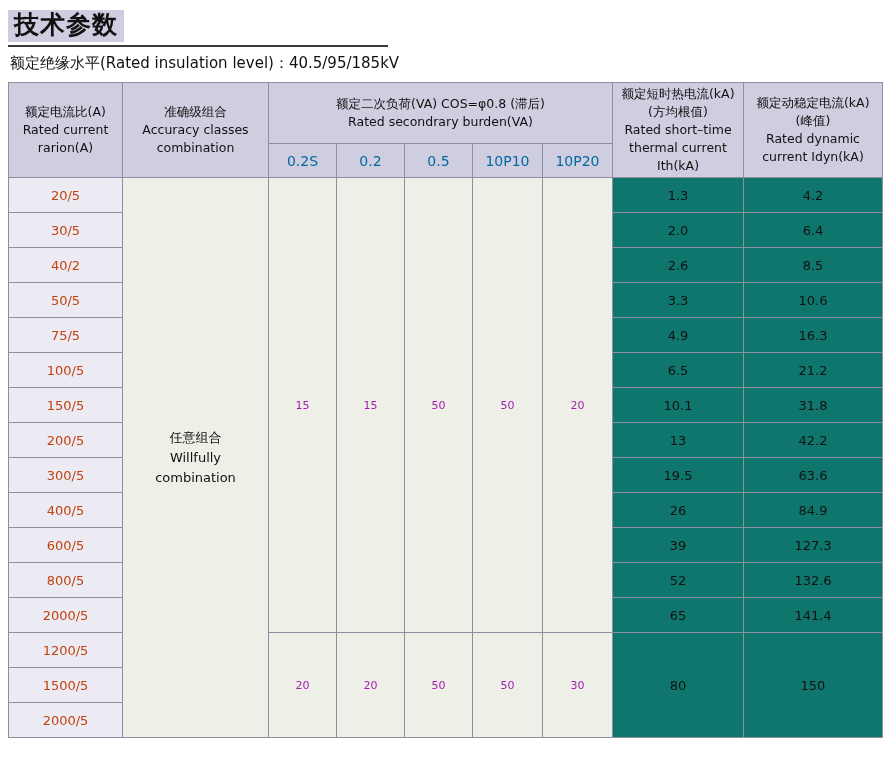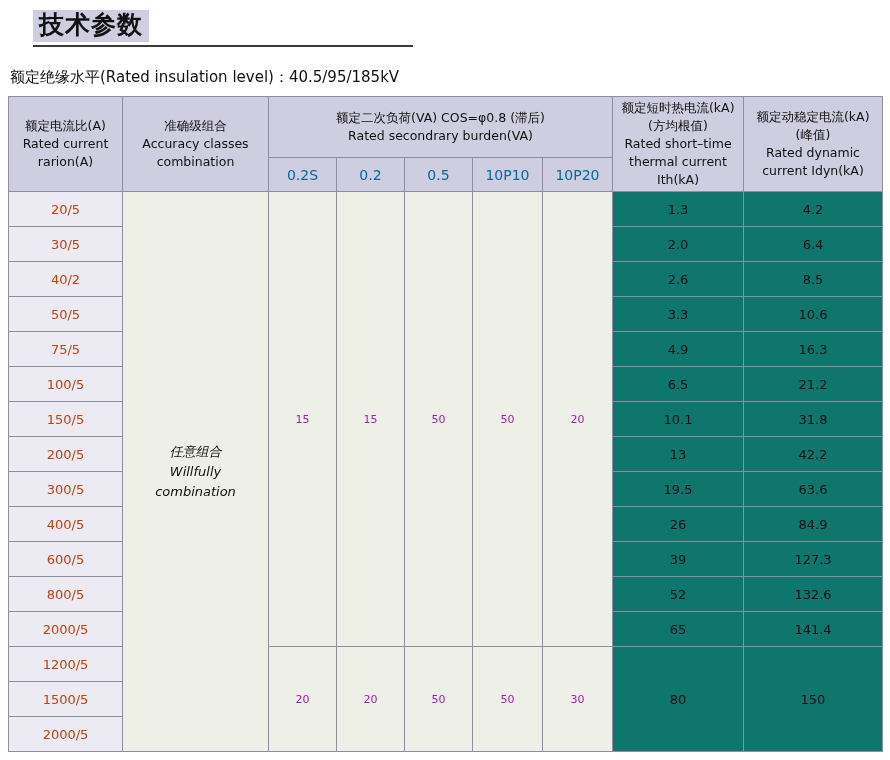--- a/index.html
+++ b/index.html
@@ -19,42 +19,41 @@
   
   .header {
     padding: 10px 0 0 8px;
   }
   .title-row {
     display: flex;
     align-items: flex-end;
     border-bottom: 2px solid #3a3a3a;
     width: 380px;
     padding-bottom: 3px;
-    margin-left: 25px;
   }
   .title-cn {
     background: #cfcde0;
     color: #111;
     font-size: 25px;
     font-weight: bold;
     letter-spacing: 1px;
     padding: 1px 6px 2px 6px;
     line-height: 1.15;
     font-family: "DejaVu Sans", sans-serif;
   }
   .title-en {
     font-size: 23px;
     color: #2b2b2b;
     margin-left: 12px;
     letter-spacing: 0.5px;
     line-height: 1.1;
     padding-bottom: 1px;
   }
   .subtitle {
-    margin-top: 21px;
+    margin-top: 7px;
     margin-left: 2px;
     font-size: 15px;
     color: #111;
     font-family: "DejaVu Sans", sans-serif;
   }
 
   
   .table-wrap {
     margin-top: 9px;
     padding-left: 8px;
@@ -98,21 +97,20 @@
     background: #0f766e;
     height: 35px;
     font-size: 13px;
     color: #111;
   }
   .acc-cell {
     background: #eef0e8;
     font-size: 13px;
     line-height: 1.55;
     color: #111;
-    font-style: italic;
   }
   .burden-cell {
     background: #eef0e8;
     font-size: 11px;
     color: #a21caf;
     margin-top: 12px;
   }
   .hdr-line { display: block; }
 </style>
 </head>

